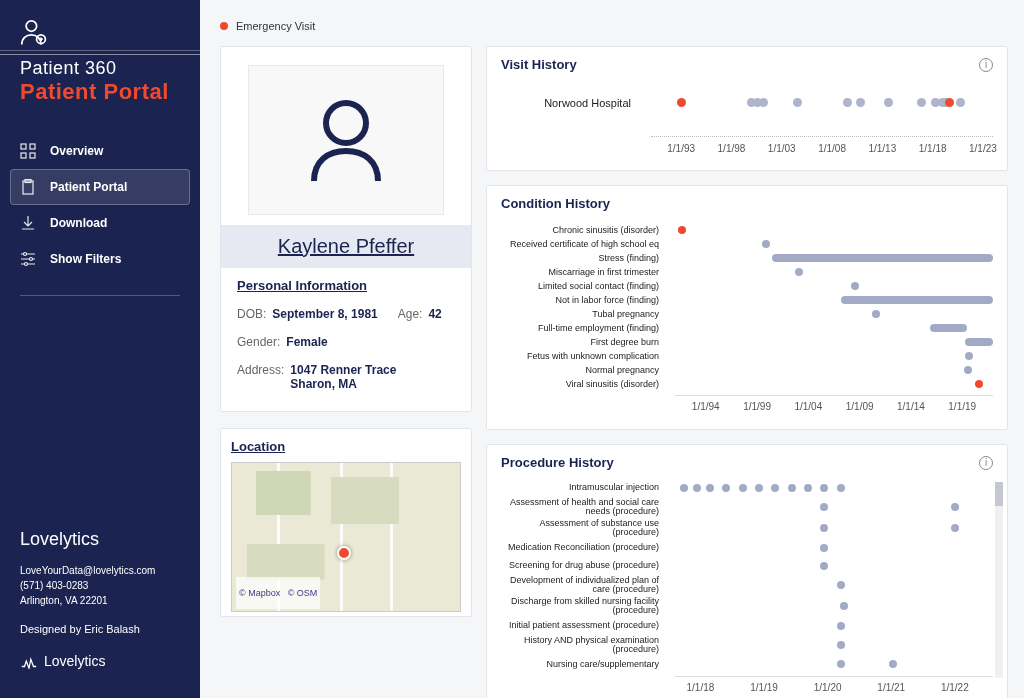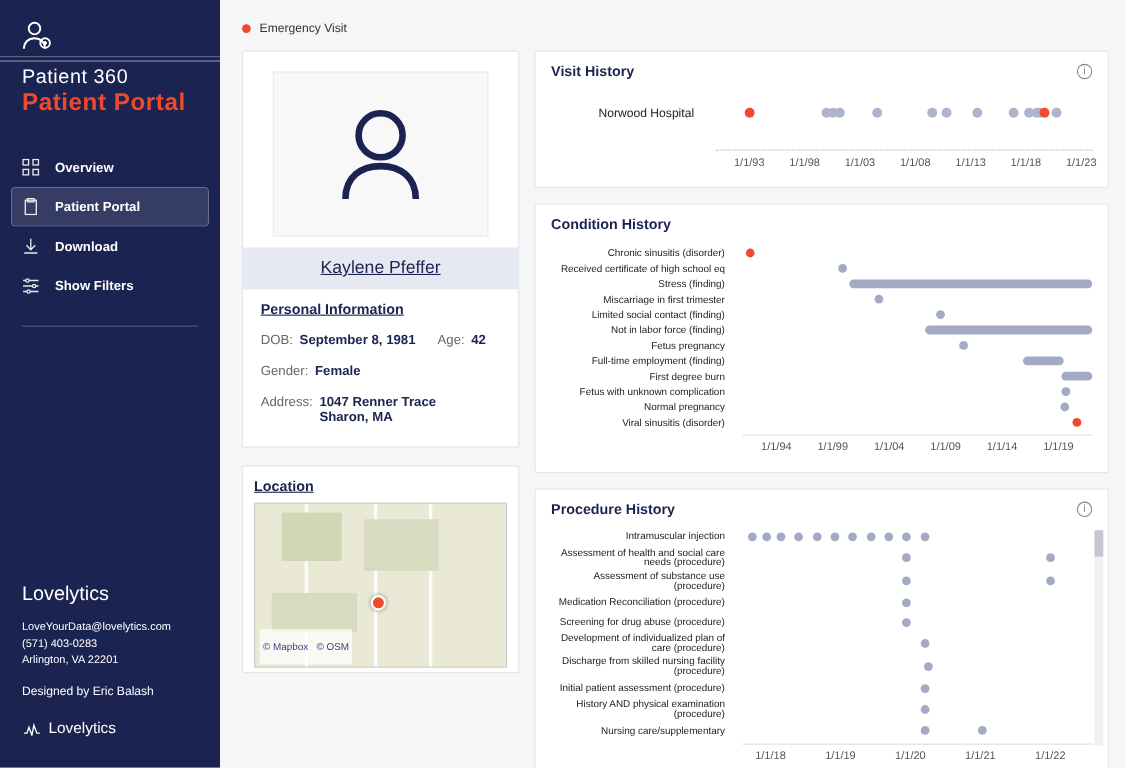--- a/index.html
+++ b/index.html
@@ -42,21 +42,21 @@
   .col-right { flex: 1; display: flex; flex-direction: column; gap: 14px; }
 
   .card { background: #fff; border: 1px solid #e3e5ea; border-radius: 2px; }
   .section-title { color: #1b2350; font-weight: 700; font-size: 13px; text-decoration: underline; }
 
   
   .avatar-wrap { padding: 18px 14px 10px; text-align: center; }
   .avatar-img { width: 196px; height: 150px; background: #f8f8f8; border: 1px solid #e9e9ec; display: inline-flex; align-items: center; justify-content: center; }
   .avatar-img svg { width: 80px; height: 90px; }
   .patient-name-bar { background: #e7e9f2; text-align: center; padding: 10px 0; }
-  .patient-name-bar a { color: #1b2350; font-size: 16px; font-weight: 500; text-decoration: underline; }
+  .patient-name-bar a { color: #1b2350; font-size: 20px; font-weight: 500; text-decoration: underline; }
 
   .pi-body { padding: 10px 16px 20px; font-size: 12px; color: #444; }
   .pi-row { margin-top: 14px; display: flex; gap: 6px; flex-wrap: wrap; }
   .pi-row .lbl { color: #666; }
   .pi-row .val { font-weight: 700; color: #1b2350; }
   .pi-age { margin-left: 14px; }
 
   .loc-body { padding: 10px 10px 4px; }
   .map { margin-top: 8px; height: 150px; border: 1px solid #ccc; position: relative; overflow: hidden;
          background:
@@ -321,21 +321,21 @@
                   <div class="bar short" style="left: 56.4516%;"></div>
                 </div>
               </div>
               <div class="cond-row">
                 <div class="cond-label">Not in labor force (finding)</div>
                 <div class="cond-track">
                   <div class="bar" style="left: 53.2258%; width: 46.7742%;"></div>
                 </div>
               </div>
               <div class="cond-row">
-                <div class="cond-label">Fetus pregnancy</div>
+                <div class="cond-label">Tubal pregnancy</div>
                 <div class="cond-track">
                   <div class="bar short" style="left: 62.9032%;"></div>
                 </div>
               </div>
               <div class="cond-row">
                 <div class="cond-label">Full-time employment (finding)</div>
                 <div class="cond-track">
                   <div class="bar" style="left: 80.6452%; width: 11.2903%;"></div>
                 </div>
               </div>

